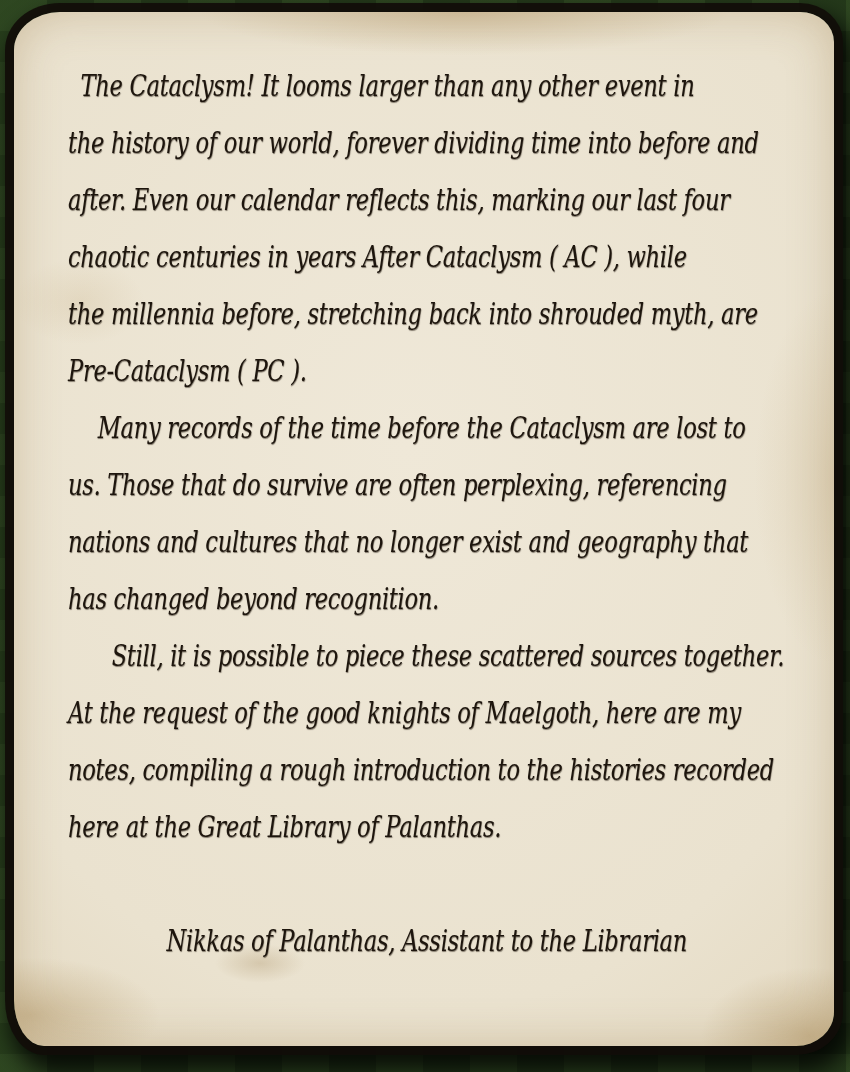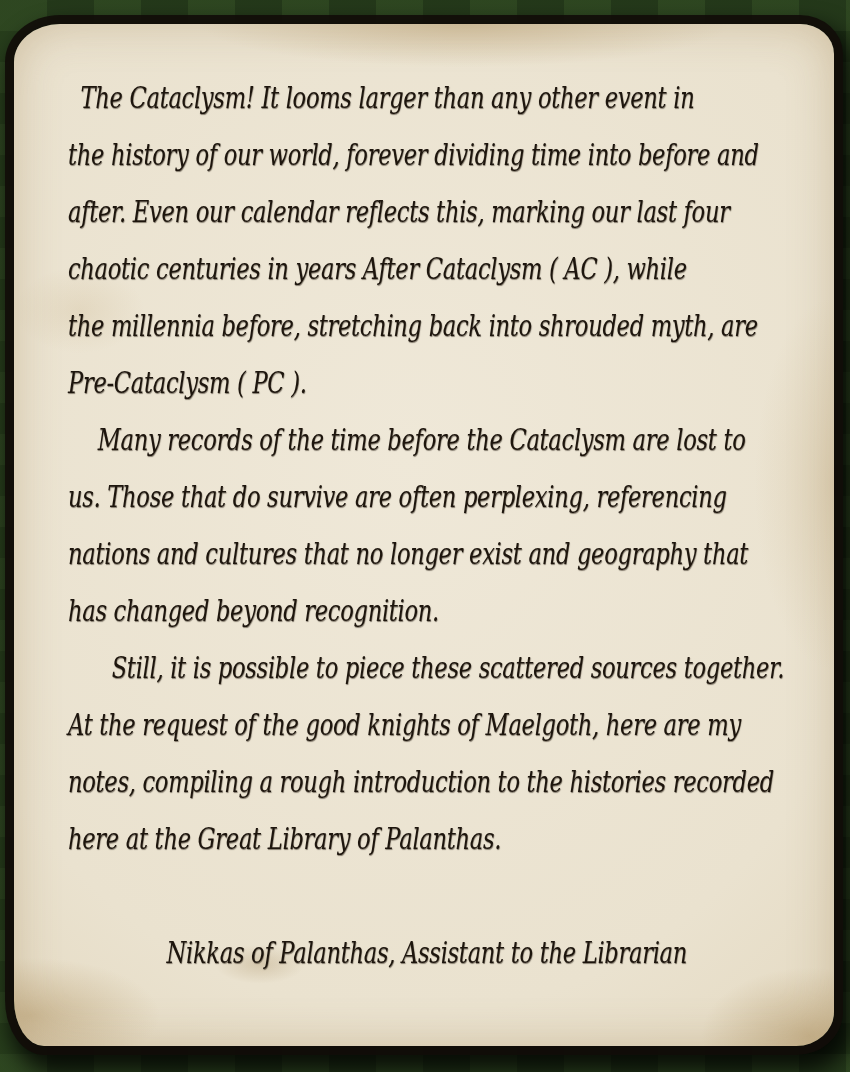--- a/index.html
+++ b/index.html
@@ -36,21 +36,20 @@
       radial-gradient(180px 80px at 2% 97%, rgba(168, 138, 86, 0.42), transparent 72%),
       radial-gradient(340px 55px at 55% 0%, rgba(176, 146, 94, 0.38), transparent 78%),
       radial-gradient(110px 260px at 100% 45%, rgba(181, 152, 100, 0.22), transparent 72%),
       radial-gradient(90px 60px at 8% 28%, rgba(181, 152, 100, 0.16), transparent 72%),
       radial-gradient(60px 26px at 30% 92%, rgba(150, 120, 70, 0.25), transparent 75%),
       radial-gradient(ellipse 120% 110% at 48% 42%, #efe8d8 0%, #eae2cf 50%, #e1d5bb 78%, #d4c3a1 94%, #c8b48e 100%);
     box-shadow:
       0 0 0 9px rgba(17, 13, 9, 0.92),
       7px 14px 22px 12px rgba(0, 0, 0, 0.78),
       inset 0 0 46px rgba(152, 122, 72, 0.32);
-    margin-top: 12px;
   }
 
   .text-block {
     position: absolute;
     top: 46px;
     left: 54px;
     right: 0;
   }
 
   

